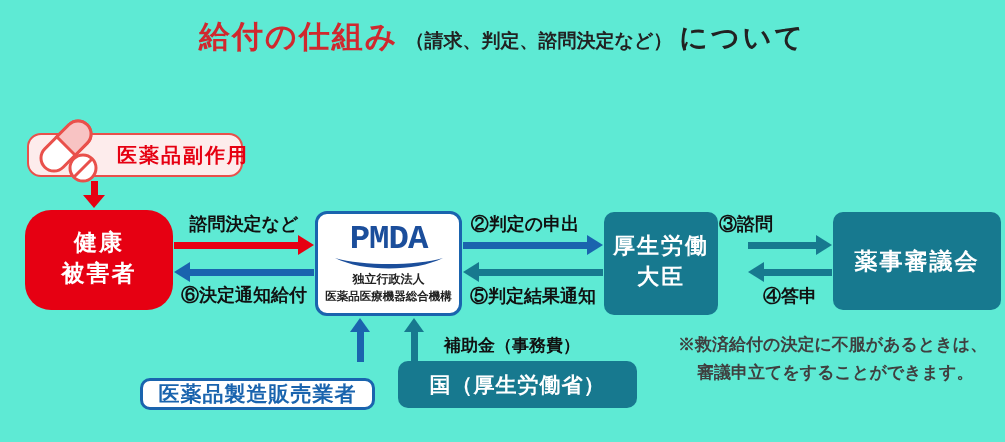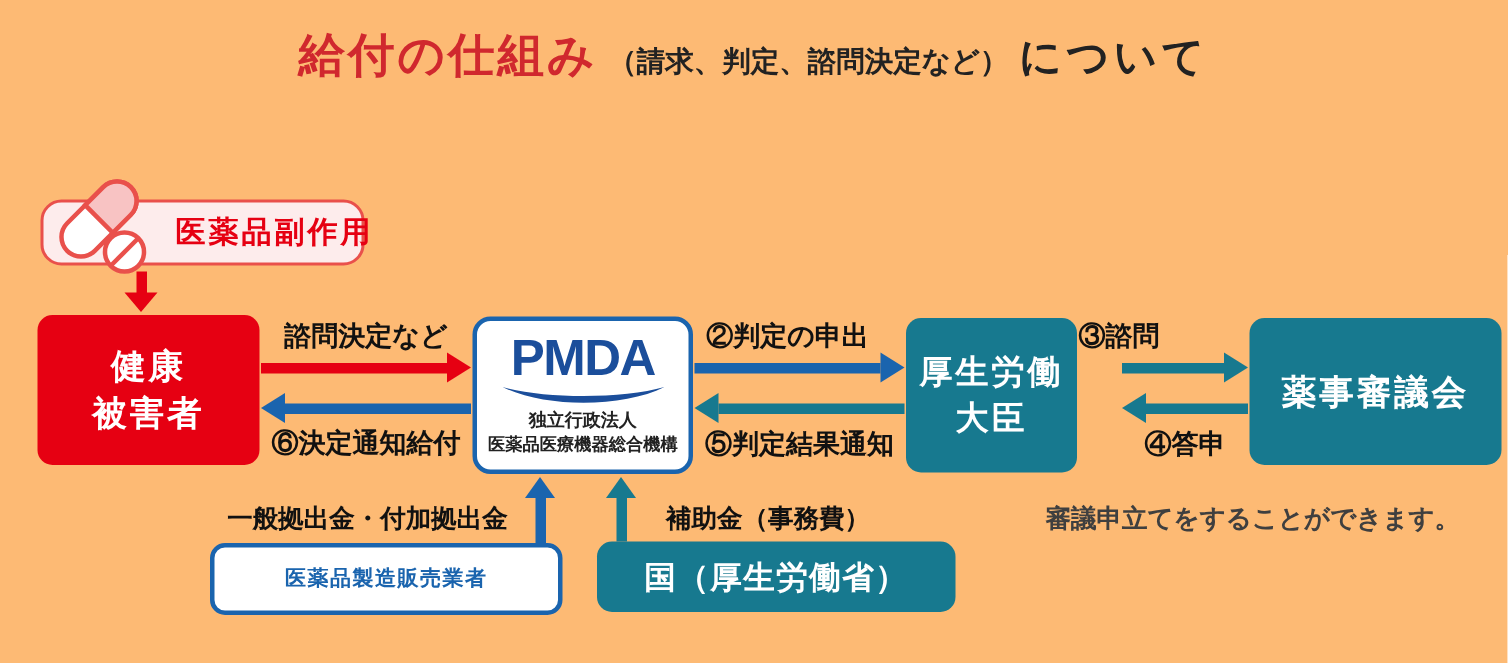--- a/index.html
+++ b/index.html
@@ -1,46 +1,46 @@
 <!DOCTYPE html>
 <html style="--red: #e60012; --title-red: #d0282e; --blue: #1a64ae; --teal: #17798f; --pmda-blue: #1b4e9b; --pink: #fdecec; --badge-border: #e9504b; --note: #3f3f3f;"><head>
 <meta charset="utf-8">
 <style>
   :root{
     --red:#e60012; --title-red:#d0282e; --blue:#1a64ae; --teal:#17798f;
     --pmda-blue:#1b4e9b; --pink:#fdecec; --badge-border:#e9504b; --note:#3f3f3f;
   }
   html,body{margin:0;padding:0;background:#fff;}
-  .canvas{position:relative;width:1005px;height:442px;background:#fdba74;
-          font-family:Liberation Sans, sans-serif;overflow:hidden;}
+  .canvas{position:relative;width:1005px;height:442px;background:#5eead4;
+          font-family:Liberation Mono, monospace;overflow:hidden;}
 
   
   .title{position:absolute;top:16px;left:0;width:100%;display:flex;justify-content:center;
          align-items:baseline;gap:7px;font-weight:bold;white-space:nowrap;}
   .t-main{color:var(--title-red);font-size:31px;letter-spacing:2px;}
   .t-sub{color:#222;font-size:19px;}
   .t-suffix{color:#222;font-size:28px;letter-spacing:3px;}
 
   
   .badge{position:absolute;left:27px;top:133px;width:216px;height:44px;background:var(--pink);
          border:2.5px solid var(--badge-border);border-radius:14px;box-sizing:border-box;}
   .badge-label{position:absolute;left:88px;top:50%;transform:translateY(-50%);
                color:var(--red);font-weight:bold;font-size:20px;letter-spacing:2px;white-space:nowrap;}
   .pills{position:absolute;left:28px;top:112px;z-index:2;}
 
   
   .box{position:absolute;border-radius:10px;display:flex;flex-direction:column;align-items:center;
        justify-content:center;font-weight:bold;text-align:center;box-sizing:border-box;white-space:nowrap;}
-  .box-red{background:var(--red);color:#fff;}
+  .box-red{background:var(--red);color:#fff;border-radius:26px;}
   .box-teal{background:var(--teal);color:#fff;}
   .box-outline{background:#fff;border:3px solid var(--blue);color:var(--blue);}
   .b-victim{left:25px;top:210px;width:148px;height:100px;font-size:23px;line-height:1.35;letter-spacing:2px;}
   .b-mhlw{left:604px;top:212px;width:114px;height:103px;font-size:22px;line-height:1.4;letter-spacing:2px;}
   .b-council{left:833px;top:212px;width:168px;height:98px;font-size:23px;letter-spacing:2px;}
-  .b-maker{left:140px;top:362px;width:235px;height:48px;font-size:14px;letter-spacing:1px;}
+  .b-maker{left:140px;top:378px;width:235px;height:32px;font-size:21px;letter-spacing:1px;}
   .b-gov{left:398px;top:361px;width:239px;height:47px;font-size:21px;letter-spacing:1px;}
 
   
   .b-pmda{left:315px;top:211px;width:147px;height:105px;border-radius:12px;background:#fff;
           border:3px solid var(--blue);}
   .pmda-logo{font-size:34px;font-weight:bold;color:var(--pmda-blue);line-height:1;letter-spacing:-1px;}
   .pmda-swoosh{display:block;margin:1px auto 3px auto;}
   .pmda-org{font-size:12px;color:#222;font-weight:bold;line-height:1.45;}
   .pmda-name{font-size:11.5px;color:#222;font-weight:bold;line-height:1.3;}
 
@@ -181,20 +181,20 @@
     <div class="head-u"></div>
       <div class="stem-v"></div>
   </div>
 
   <div class="flabel f1">諮問決定など</div>
   <div class="flabel f6">⑥決定通知給付</div>
   <div class="flabel f2">②判定の申出</div>
   <div class="flabel f5">⑤判定結果通知</div>
   <div class="flabel f3">③諮問</div>
   <div class="flabel f4">④答申</div>
-  <div class="flow-money fm-contrib">一般拠出金・付加拠出金</div>
   <div class="flow-money fm-subsidy">補助金（事務費）</div>
 
   <div class="note">
+    <div>※救済給付の決定に不服があるときは、</div>
     <div class="indent">審議申立てをすることができます。</div>
   </div>
 
 </div>
 
 </body></html>

